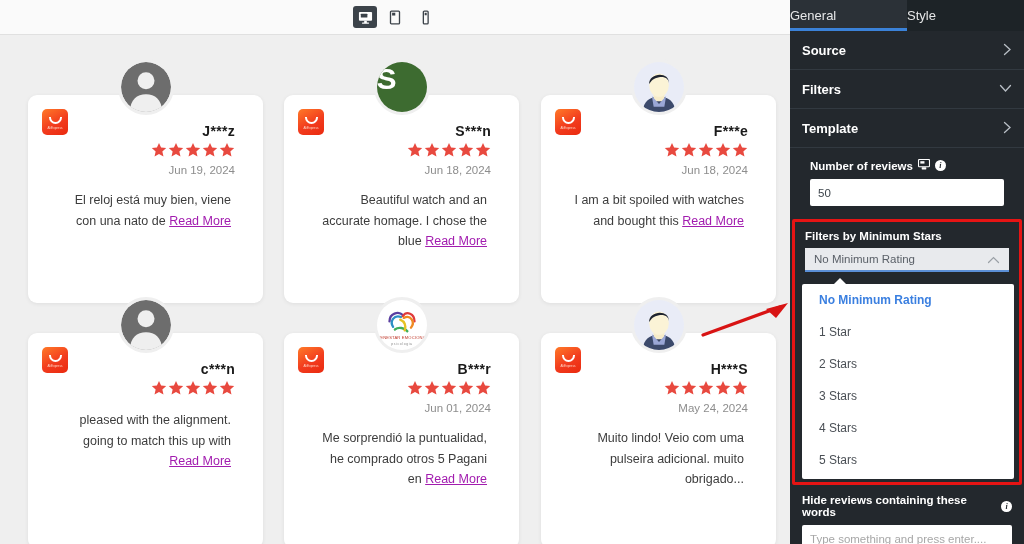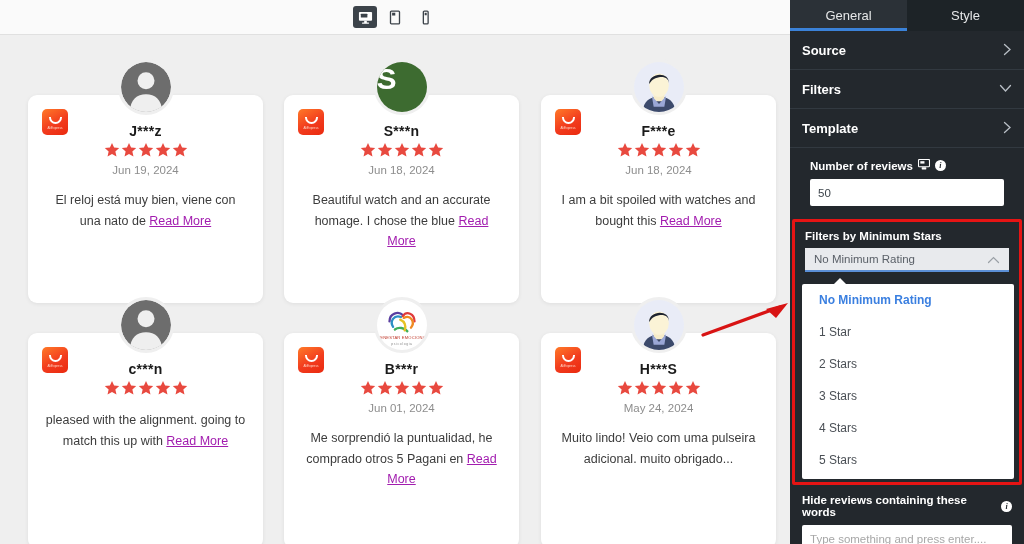--- a/index.html
+++ b/index.html
@@ -61,42 +61,42 @@
   }
   .src-badge .smile {
     width: 13px; height: 7px; border: 2px solid #fff;
     border-top: none; border-radius: 0 0 13px 13px; margin-top: 2px;
   }
   .src-badge .blbl {
     font-size: 3px; color: #ffd9c9; margin-top: 2px; letter-spacing: .1px;
     white-space: nowrap; font-family: "Liberation Sans", sans-serif;
   }
 
-  .card-body { padding: 26px 12px 14px; text-align: center; }
+  .card-body { padding: 26px 28px 14px; text-align: right; }
   .rev-name {
     font-size: 14px; font-weight: bold; color: #1a1a1a;
     letter-spacing: .3px; margin-top: 2px;
   }
   .stars { margin-top: 3px; font-size: 0; line-height: 0; }
   .stars svg { margin: 0 0.5px; }
   .rev-date { font-size: 11.5px; color: #8d8d8d; margin-top: 6px; }
   .rev-text {
     font-size: 12.5px; color: #3c3c3c; line-height: 1.65;
     margin-top: 14px; padding: 0 4px;
   }
   .read-more { color: #a21caf; text-decoration: underline; cursor: pointer; }
 
   
   #panel {
     position: absolute; right: 0; top: 0; width: 234px; height: 544px;
     background: #23282d; color: #fff; overflow: hidden;
   }
   #tabs { display: flex; height: 31px; background: #1d2327; position: relative; }
   .tab {
-    flex: 1; display: flex; align-items: center; justify-content: center;
+    flex: 1; display: flex; align-items: center; 
     font-size: 13px; color: #e6e7e8; cursor: pointer;
     background: #1d2327;
   }
   .tab.active { background: #2b3137; }
   #tabs::after {
     content: ""; position: absolute; left: 0; bottom: 0;
     width: 117px; height: 3px; background: #3b82d8;
   }
   .sect {
     height: 39px; display: flex; align-items: center;

